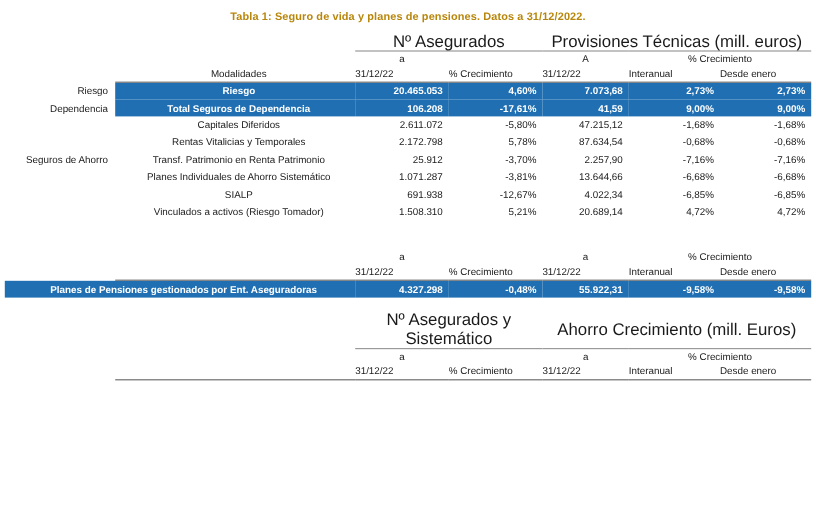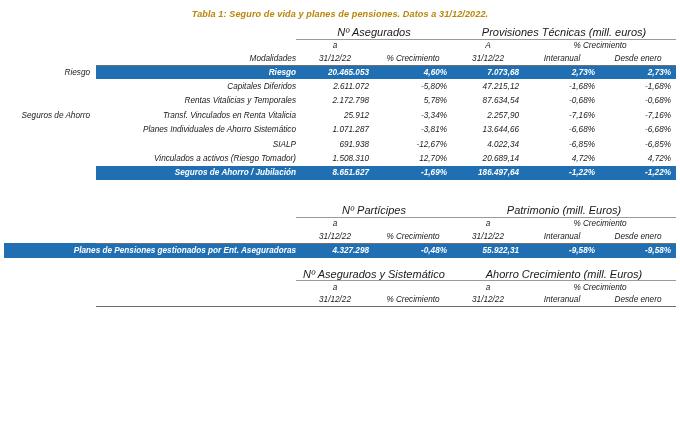--- a/index.html
+++ b/index.html
@@ -13,21 +13,20 @@
     font-family: "Liberation Sans", sans-serif;
     font-size: 8.2px;
     color: #1a1a1a;
     overflow: hidden;
   }
   .page {
     position: relative;
     width: 680px;
     height: 424px;
     box-sizing: border-box;
-    font-style: italic;
   }
   .title {
     text-align: center;
     color: #b8860b;
     font-weight: bold;
     font-size: 9.1px;
     padding-top: 9px;
     padding-bottom: 7px;
     letter-spacing: 0.1px;
   }
@@ -57,32 +56,32 @@
   .row  { height: 14.4px; }
 
   .cat {
     text-align: right;
     padding-right: 6px;
     font-size: 8.2px;
     color: #1a1a1a;
   }
   .mod {
     padding-left: 6px;
-    text-align: right;
+    text-align: center;
   }
   .num {
     text-align: right;
     padding-right: 5px;
   }
-  .ctr { text-align: center; }
+  .ctr { }
 
   
   .grp {
     text-align: center;
-    font-size: 11px;
+    font-size: 14px;
     border-bottom: 1px solid #9a9a9a;
   }
   .sub {
     text-align: center;
     font-size: 8.2px;
   }
   .line-under td { border-bottom: 1px solid #6f6f6f; }
 
   
   .blue td {
@@ -152,20 +151,29 @@
       <tr class="row blue">
         <td class="cat">Riesgo</td>
         <td class="mod">Riesgo</td>
         <td class="num">20.465.053</td>
         <td class="num">4,60%</td>
         <td class="num">7.073,68</td>
         <td class="num">2,73%</td>
         <td class="num">2,73%</td>
       </tr>
 
+      <tr class="row blue">
+        <td class="cat">Dependencia</td>
+        <td class="mod">Total Seguros de Dependencia</td>
+        <td class="num">106.208</td>
+        <td class="num">-17,61%</td>
+        <td class="num">41,59</td>
+        <td class="num">9,00%</td>
+        <td class="num">9,00%</td>
+      </tr>
 
 
       <tr class="row">
         <td class="cat"></td>
         <td class="mod">Capitales Diferidos</td>
         <td class="num">2.611.072</td>
         <td class="num">-5,80%</td>
         <td class="num">47.215,12</td>
         <td class="num">-1,68%</td>
         <td class="num">-1,68%</td>
@@ -176,23 +184,23 @@
         <td class="mod">Rentas Vitalicias y Temporales</td>
         <td class="num">2.172.798</td>
         <td class="num">5,78%</td>
         <td class="num">87.634,54</td>
         <td class="num">-0,68%</td>
         <td class="num">-0,68%</td>
       </tr>
 
       <tr class="row">
         <td class="cat">Seguros de Ahorro</td>
-        <td class="mod">Transf. Vinculados en Renta Vitalicia</td>
+        <td class="mod">Transf. Patrimonio en Renta Patrimonio</td>
         <td class="num">25.912</td>
-        <td class="num">-3,34%</td>
+        <td class="num">-3,70%</td>
         <td class="num">2.257,90</td>
         <td class="num">-7,16%</td>
         <td class="num">-7,16%</td>
       </tr>
 
       <tr class="row">
         <td class="cat"></td>
         <td class="mod">Planes Individuales de Ahorro Sistemático</td>
         <td class="num">1.071.287</td>
         <td class="num">-3,81%</td>
@@ -208,35 +216,26 @@
         <td class="num">-12,67%</td>
         <td class="num">4.022,34</td>
         <td class="num">-6,85%</td>
         <td class="num">-6,85%</td>
       </tr>
 
       <tr class="row">
         <td class="cat"></td>
         <td class="mod">Vinculados a activos (Riesgo Tomador)</td>
         <td class="num">1.508.310</td>
-        <td class="num">12,70%</td>
+        <td class="num">5,21%</td>
         <td class="num">20.689,14</td>
         <td class="num">4,72%</td>
         <td class="num">4,72%</td>
       </tr>
 
-      <tr class="row blue">
-        <td class="cat"></td>
-        <td class="mod">Seguros de Ahorro / Jubilación</td>
-        <td class="num">8.651.627</td>
-        <td class="num">-1,69%</td>
-        <td class="num">186.497,64</td>
-        <td class="num">-1,22%</td>
-        <td class="num">-1,22%</td>
-      </tr>
 
       <tr class="sep-row">
         <td colspan="7"></td>
       </tr>
       <tr class="sep-row">
         <td colspan="7"></td>
       </tr>
 
 
       <tr class="sep-row2">
@@ -252,26 +251,20 @@
         <col class="c-n1">
         <col class="c-n2">
         <col class="c-n3">
         <col class="c-n4">
         <col class="c-n5">
     </colgroup>
     <tbody>
       <tr class="rowh">
         <td></td>
         <td></td>
-        <td class="grp" colspan="2">Nº Partícipes</td>
-        <td class="grp" colspan="3">Patrimonio (mill. Euros)</td>
-      </tr>
-      <tr class="rowh">
-        <td></td>
-        <td></td>
         <td class="sub">a</td>
         <td class="sub"></td>
         <td class="sub">a</td>
         <td class="sub" colspan="2">% Crecimiento</td>
       </tr>
       <tr class="rowh line-under">
         <td style="border-bottom:none"></td>
         <td class="mod"></td>
         <td class="ctr">31/12/22</td>
         <td class="ctr">% Crecimiento</td>

